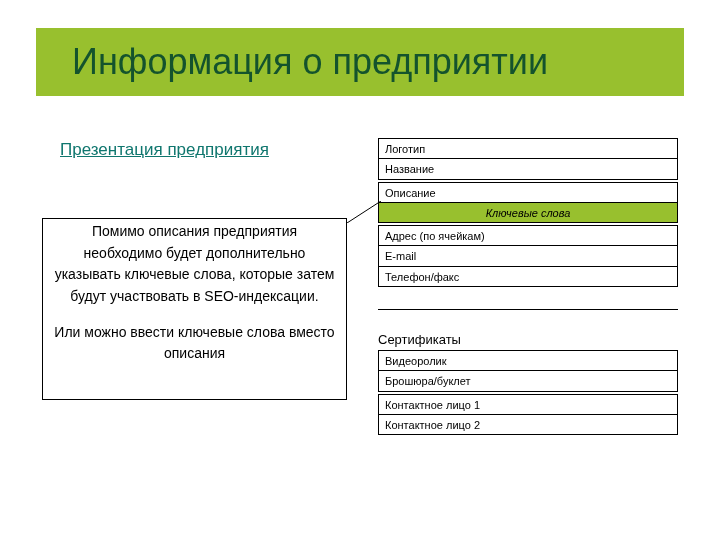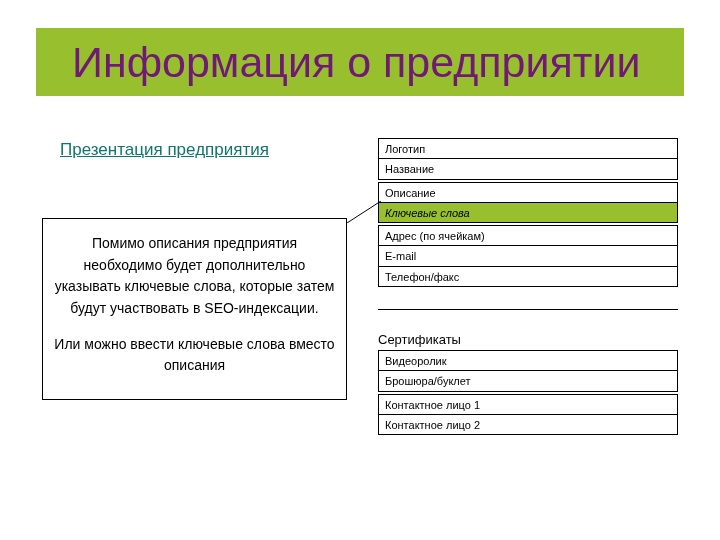--- a/index.html
+++ b/index.html
@@ -16,40 +16,40 @@
     left: 36px;
     top: 28px;
     width: 648px;
     height: 68px;
     background: #98c02e;
     display: flex;
     align-items: center;
     padding-left: 36px;
   }
   .title-text {
-    font-size: 43px;
-    color: #701a75;
+    font-size: 36px;
+    color: #14532d;
     font-weight: 400;
   }
   .subtitle {
     position: absolute;
     left: 60px;
     top: 140px;
     font-size: 17px;
     color: #0f766e;
     text-decoration: underline;
   }
   .desc-box {
     position: absolute;
     left: 42px;
     top: 218px;
     width: 305px;
     height: 182px;
     border: 1px solid #000;
-    padding: 14px 10px;
+    padding: 2px 10px;
     text-align: center;
     font-size: 14px;
     line-height: 1.55;
   }
   .desc-box p { margin-bottom: 14px; }
   .right-col {
     position: absolute;
     left: 378px;
     top: 138px;
     width: 300px;
@@ -62,20 +62,21 @@
   .cell {
     font-size: 11px;
     padding: 3px 6px 2px 6px;
     border-bottom: 1px solid #000;
     line-height: 1.3;
   }
   .cell:last-child { border-bottom: none; }
   .cell.hl {
     background: #98c02e;
     font-style: italic;
+    text-align: center;
   }
   .cert-label {
     font-size: 13px;
     padding: 2px 0 3px 0;
     margin-top: 20px;
   }
   .cert-rule {
     border-top: 1px solid #000;
     height: 0;
     margin-top: 2px;

